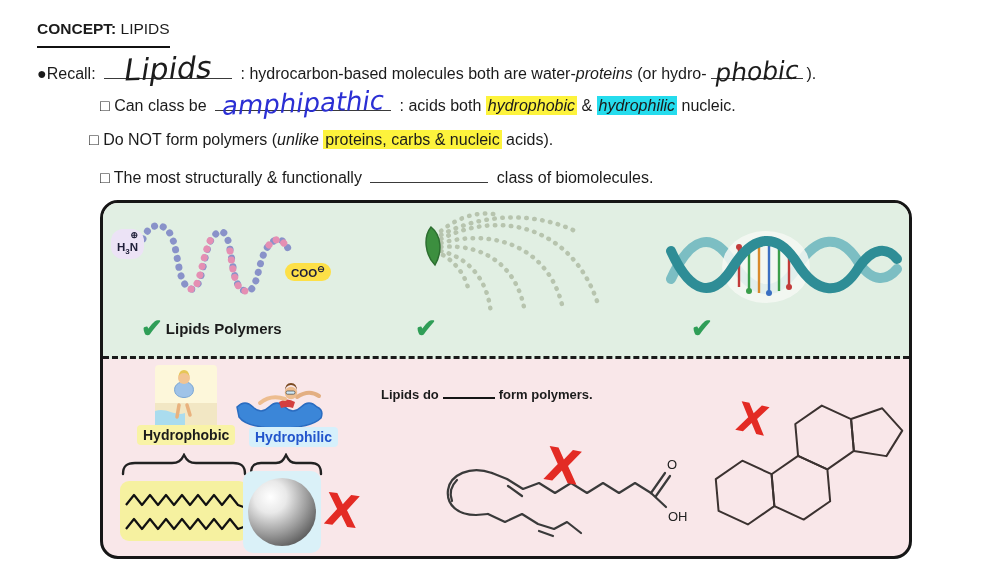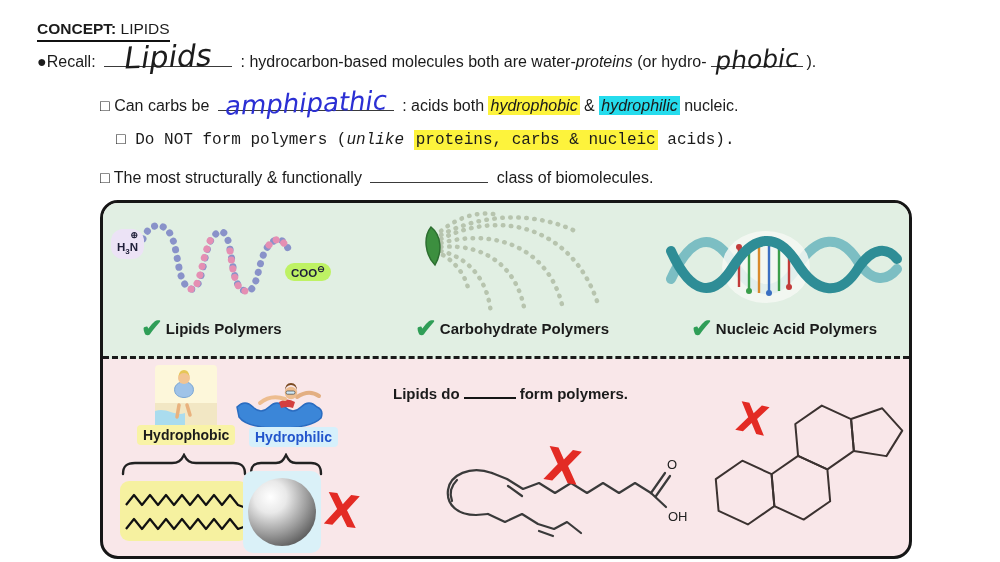--- a/index.html
+++ b/index.html
@@ -1,21 +1,21 @@
 <!DOCTYPE html>
 <html><head>
 <meta charset="utf-8">
 <style>
   html,body{margin:0;padding:0;background:#fff;}
   #page{position:relative;width:1000px;height:562px;background:#ffffff;overflow:hidden;
         font-family:"Liberation Sans",sans-serif;color:#1b1b1b;}
   .abs{position:absolute;}
   
   .hline{position:absolute;font-size:16px;line-height:26px;white-space:nowrap;}
-  .hdr{font-size:15.5px;border-bottom:2px solid #111;padding-bottom:3px;}
+  .hdr{font-size:15.5px;border-bottom:2px solid #111;padding-bottom:9px;}
   .hdr .b{font-weight:bold;}
   .it{font-style:italic;}
   .blank{display:inline-block;position:relative;border-bottom:1.6px solid #3a3a3a;height:19px;
          vertical-align:baseline;margin:0 4px;}
   .hw{position:absolute;left:50%;bottom:-6px;transform:translateX(-50%) rotate(-2deg);
       font-family:"DejaVu Sans",sans-serif;font-style:italic;white-space:nowrap;line-height:1;}
   .hw-lipids{font-size:30px;color:#1c1c1c;}
   .hw-phobic{font-size:25px;color:#1c1c1c;}
   .hw-amphi{font-size:26px;color:#2b2fd4;}
   .hl-y{background:#fdf33c;padding:1px 2px;}
@@ -27,21 +27,21 @@
   #panel-divider{position:absolute;left:0;top:153px;width:100%;height:0;border-top:3px dashed #1a1a1a;}
   .poly-label{position:absolute;top:112px;display:flex;align-items:center;white-space:nowrap;}
   .poly-label .chk{color:#2f9e57;font-size:26px;font-weight:bold;margin-right:3px;line-height:1;}
   .poly-label .lbl{font-weight:bold;font-size:15px;}
   .bubble{position:absolute;background:#ece3f6;border-radius:12px;padding:2px 6px;
           font-size:11.5px;font-weight:bold;color:#20203a;line-height:1.1;text-align:center;}
   .bubble .pm{display:block;font-size:9px;}
   .bubble .sub{font-size:8px;vertical-align:sub;}
   .bubble .sup{font-size:9px;vertical-align:super;}
   
-  .caption{position:absolute;left:290px;top:179px;font-size:15px;font-weight:bold;white-space:nowrap;}
+  .caption{position:absolute;left:278px;top:179px;font-size:13px;font-weight:bold;white-space:nowrap;}
   .cap-blank{display:inline-block;width:52px;height:15px;border-bottom:2px solid #151515;margin:0 4px;}
   .tag{position:absolute;font-size:14px;font-weight:bold;border-radius:4px;padding:2px 6px;}
   .tag-phobic{left:34px;top:222px;background:#f9f3a6;color:#1b1b1b;}
   .tag-philic{left:146px;top:224px;background:#d6f0fb;color:#2255cc;}
   .card-phobic{position:absolute;left:52px;top:162px;width:62px;height:64px;background:#fdf7da;border-radius:4px;}
   .zig-card{position:absolute;left:17px;top:278px;width:128px;height:60px;background:#f6f1a0;border-radius:9px;}
   .sphere-card{position:absolute;left:140px;top:268px;width:78px;height:82px;background:#daf1f8;border-radius:10px;}
   .sphere{position:absolute;left:5px;top:7px;width:68px;height:68px;border-radius:50%;
           background:radial-gradient(circle at 33% 28%, #ffffff 0%, #e9e9e9 24%, #9a9a9a 56%, #262626 100%);}
   .xmark{position:absolute;color:#e32b24;font-family:"DejaVu Sans",sans-serif;font-weight:800;line-height:1;}
@@ -53,39 +53,39 @@
 </head>
 <body>
 
 <div id="page">
 
   <div class="hline" style="left:37px;top:16px;">
     <span class="hdr"><span class="b">CONCEPT:</span>
     <span>LIPIDS</span></span>
   </div>
 
-  <div class="hline" style="left:37px;top:47px;">
+  <div class="hline" style="left:37px;top:59px;">
     <span>●</span><span>Recall:</span>
     <span class="blank" style="width:128px;"><span class="hw hw-lipids">Lipids</span></span>
     <span>: hydrocarbon-based molecules both are water-</span><span class="it">proteins</span>
     <span>(or hydro-</span><span class="blank" style="width:92px;"><span class="hw hw-phobic">phobic</span></span><span>).</span>
   </div>
 
   <div class="hline" style="left:100px;top:91px;">
     <span>□</span>
-    <span>Can carbs be</span>
+    <span>Can class be</span>
     <span class="blank" style="width:176px;"><span class="hw hw-amphi">amphipathic</span></span>
     <span>: acids both</span>
     <span class="hl-y it">hydrophobic</span>
     <span>&amp;</span>
     <span class="hl-c it">hydrophilic</span>
     <span>nucleic.</span>
   </div>
 
-  <div class="hline" style="left:116px;top:127px;font-family:Liberation Mono, monospace;">
+  <div class="hline" style="left:89px;top:127px;">
     <span>□</span>
     <span>Do NOT form polymers (</span><span class="it">unlike</span>
     <span class="hl-y">proteins, carbs &amp; nucleic</span>
     <span>acids).</span>
   </div>
 
   <div class="hline" style="left:100px;top:163px;text-align:right;">
     <span>□</span>
     <span>The most structurally &amp; functionally</span>
     <span class="blank" style="width:118px;"></span>
@@ -99,21 +99,21 @@
 
     <svg class="abs" style="left:30px;top:12px;" width="215" height="95" viewBox="0 0 215 95">
       <path d="M10,24 C16,8 30,6 38,20 C46,36 44,70 58,74 C70,77 70,34 80,22 C88,12 94,16 97,34 C101,56 102,76 114,76 C126,76 124,44 136,30 C144,21 152,24 156,36" fill="none" stroke="#8992c9" stroke-width="7" stroke-linecap="round" stroke-dasharray="0.1 8.8"></path>
       <path d="M58,74 C67,76 69,40 78,24" fill="none" stroke="#e58fb3" stroke-width="7" stroke-linecap="round" stroke-dasharray="0.1 8.8"></path>
       <path d="M97,36 C100,56 102,74 112,76" fill="none" stroke="#e58fb3" stroke-width="7" stroke-linecap="round" stroke-dasharray="0.1 8.8"></path>
       <path d="M136,30 C143,22 149,23 153,32" fill="none" stroke="#e58fb3" stroke-width="7" stroke-linecap="round" stroke-dasharray="0.1 8.8"></path>
     </svg>
     <div class="bubble" style="left:8px;top:26px;">
       <span class="pm" style="text-align:right;">⊕</span><span>H</span><span class="sub">3</span><span>N</span>
     </div>
-    <div class="bubble" style="left:182px;top:60px;background:#bef264;">
+    <div class="bubble" style="left:182px;top:60px;background:#fde047;">
       <span>COO</span><span class="sup">⊖</span>
     </div>
 
     <svg class="abs" style="left:298px;top:6px;" width="215" height="130" viewBox="0 0 215 130">
       <g fill="none" stroke="#b7c4ae" stroke-width="4.5" stroke-linecap="round" stroke-dasharray="0.5 7.5">
         <path d="M40,30 C100,0 170,18 196,92"></path>
         <path d="M40,34 C98,18 150,42 162,100"></path>
         <path d="M40,38 C88,34 118,62 124,104"></path>
         <path d="M40,42 C72,50 88,76 90,106"></path>
         <path d="M40,26 C86,2 140,4 178,24"></path>
@@ -144,25 +144,23 @@
       </g>
       <path d="M10,34 C30,78 52,82 72,50 C92,18 116,14 136,46 C156,78 180,80 198,50 C212,30 226,30 236,42" fill="none" stroke="#2e8d96" stroke-width="10" stroke-linecap="round"></path>
     </svg>
 
     <div class="poly-label" style="left:38px;">
       <span class="chk">✔</span>
       <span class="lbl">Lipids Polymers</span>
     </div>
     <div class="poly-label" style="left:312px;">
       <span class="chk">✔</span>
-      <span class="lbl">Carbohydrate Polymers</span>
     </div>
     <div class="poly-label" style="left:588px;">
       <span class="chk">✔</span>
-      <span class="lbl">Nucleic Acid Polymers</span>
     </div>
 
     <div class="caption">
       <span>Lipids do</span><span class="cap-blank"></span><span>form polymers.</span>
     </div>
 
     <div class="card-phobic">
       <svg width="62" height="64" viewBox="0 0 62 64">
         <rect x="0" y="38" width="62" height="26" fill="#f2e7c4"></rect>
         <path d="M0,46 C12,42 20,52 30,48 L30,64 L0,64 Z" fill="#aadcee"></path>

